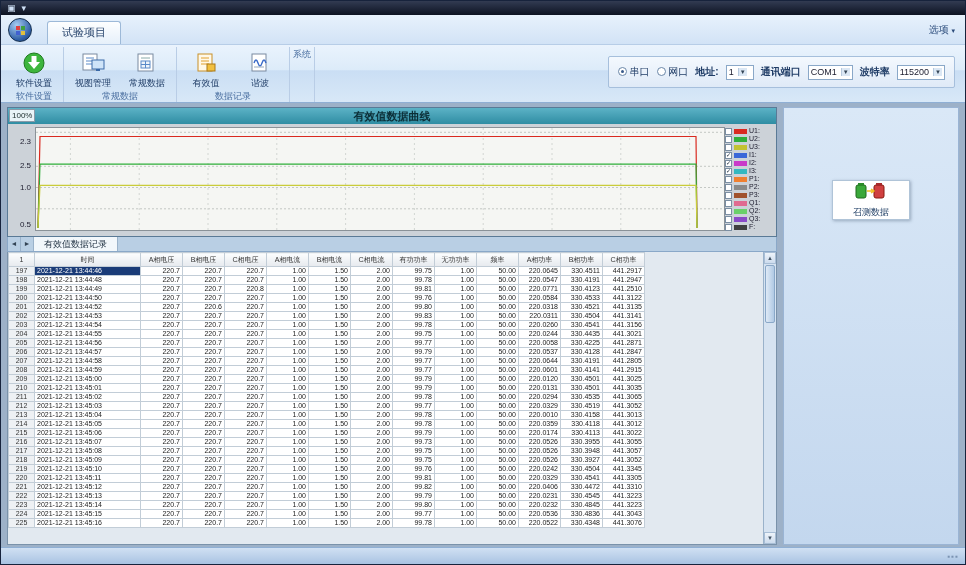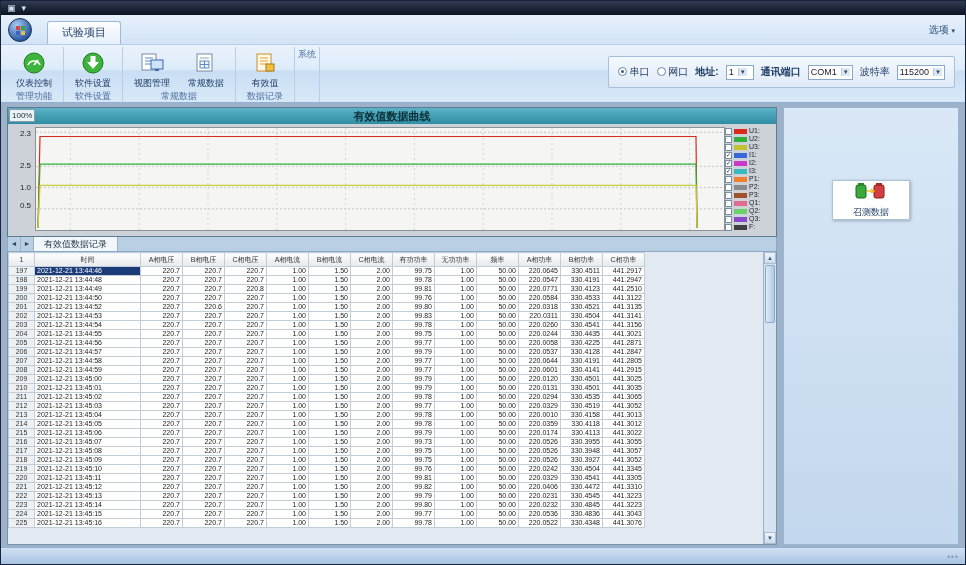--- a/index.html
+++ b/index.html
@@ -131,35 +131,20 @@
     </div>
     <div class="doc-tab">试验项目</div>
     <div class="options">
       <span>选项</span>
       <span class="caret">▾</span>
     </div>
   </div>
 
   <div class="ribbon">
 
-    <div class="rgroup">
-      <div class="rbuttons">
-        <div class="rbtn">
-          <span class="ric">
-            <svg width="24" height="24" viewBox="0 0 24 24">
-                <circle cx="12" cy="12" r="10" fill="#3db53d" stroke="#1e7a1e"></circle>
-                <path d="M6 14 a6.5 6.5 0 0 1 12 0" fill="none" stroke="#fff" stroke-width="1.6"></path>
-                <line x1="12" y1="14" x2="16" y2="9" stroke="#fff" stroke-width="2"></line>
-              </svg>
-          </span>
-          <span class="rlabel">仪表控制</span>
-        </div>
-      </div>
-      <div class="glabel">管理功能</div>
-    </div>
 
     <div class="rgroup">
       <div class="rbuttons">
         <div class="rbtn">
           <span class="ric">
             <svg width="24" height="24" viewBox="0 0 24 24">
                 <circle cx="12" cy="12" r="10" fill="#3db53d" stroke="#1e7a1e"></circle>
                 <polygon points="12,18 6,11 9.5,11 9.5,5 14.5,5 14.5,11 18,11" fill="#fff"></polygon>
               </svg>
           </span>
@@ -207,20 +192,30 @@
             <svg width="24" height="24" viewBox="0 0 24 24">
                 <rect x="4" y="3" width="14" height="17" fill="#fff8e8" stroke="#c89028"></rect>
                 <line x1="7" y1="7" x2="15" y2="7" stroke="#e0a030"></line>
                 <line x1="7" y1="10" x2="15" y2="10" stroke="#e0a030"></line>
                 <line x1="7" y1="13" x2="15" y2="13" stroke="#e0a030"></line>
                 <rect x="13" y="13" width="8" height="7" fill="#f2c040" stroke="#a87818"></rect>
               </svg>
           </span>
           <span class="rlabel">有效值</span>
         </div>
+        <div class="rbtn">
+          <span class="ric">
+            <svg width="24" height="24" viewBox="0 0 24 24">
+                <rect x="4" y="3" width="14" height="17" fill="#fff" stroke="#7a8aa0"></rect>
+                <path d="M6 12 q2 -6 4 0 t4 0 t4 0" fill="none" stroke="#3a6ac8" stroke-width="1.4"></path>
+                <line x1="6" y1="16" x2="16" y2="16" stroke="#9ab"></line>
+              </svg>
+          </span>
+          <span class="rlabel">谐波</span>
+        </div>
       </div>
       <div class="glabel">数据记录</div>
     </div>
 
     <div class="rgroup">
       <div class="glabel">系统</div>
     </div>
 
     <div class="comm">
       <span>
@@ -234,42 +229,42 @@
       <span style="font-weight:bold;">地址:</span>
       <span class="dd">
         <span>1</span>
         <span class="arr">▼</span>
       </span>
       <span style="font-weight:bold;">通讯端口</span>
       <span class="dd">
         <span>COM1</span>
         <span class="arr">▼</span>
       </span>
-      <span style="font-weight:normal;">波特率</span>
+      <span style="font-weight:bold;">波特率</span>
       <span class="dd">
         <span>115200</span>
         <span class="arr">▼</span>
       </span>
     </div>
   </div>
 
   <div class="main">
     <div class="left">
 
       <div class="chartbox">
         <div class="ctitle">
           <span class="zoom">100%</span>
           <span class="t">有效值数据曲线</span>
         </div>
         <div class="cbody">
           <div id="yaxis">
-              <div class="ylabel" style="top: 5px;">2.3</div>
+              <div class="ylabel" style="top: 13px;">2.3</div>
               <div class="ylabel" style="top: 37.25px;">2.5</div>
               <div class="ylabel" style="top: 58.5px;">1.0</div>
-              <div class="ylabel" style="top: 77px;">0.5</div>
+              <div class="ylabel" style="top: 96px;">0.5</div>
             </div>
           <div class="plot">
             <svg id="plot-svg" width="688" height="102">
                 <line x1="0" y1="4.3" x2="688" y2="4.3" stroke="#c4c8c4" stroke-dasharray="2,2"></line>
                 <line x1="0" y1="38.3" x2="688" y2="38.3" stroke="#c4c8c4" stroke-dasharray="2,2"></line>
                 <line x1="0" y1="59.5" x2="688" y2="59.5" stroke="#c4c8c4" stroke-dasharray="2,2"></line>
                 <line x1="0" y1="80.8" x2="688" y2="80.8" stroke="#c4c8c4" stroke-dasharray="2,2"></line>
                 <line x1="34.4" y1="0" x2="34.4" y2="102" stroke="#d2d6d2" stroke-dasharray="2,3"></line>
                 <line x1="103.2" y1="0" x2="103.2" y2="102" stroke="#d2d6d2" stroke-dasharray="2,3"></line>
                 <line x1="172.0" y1="0" x2="172.0" y2="102" stroke="#d2d6d2" stroke-dasharray="2,3"></line>

